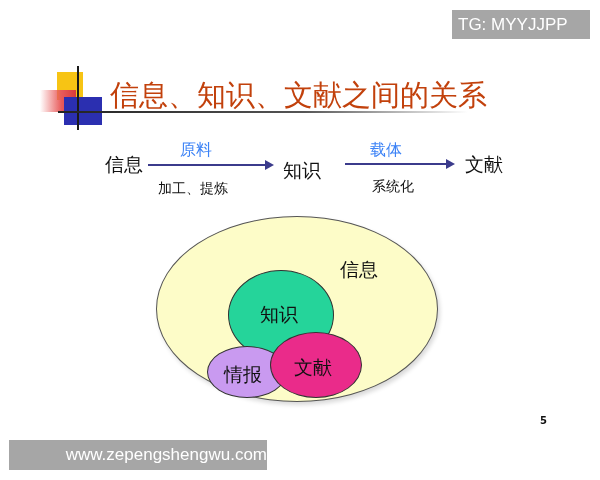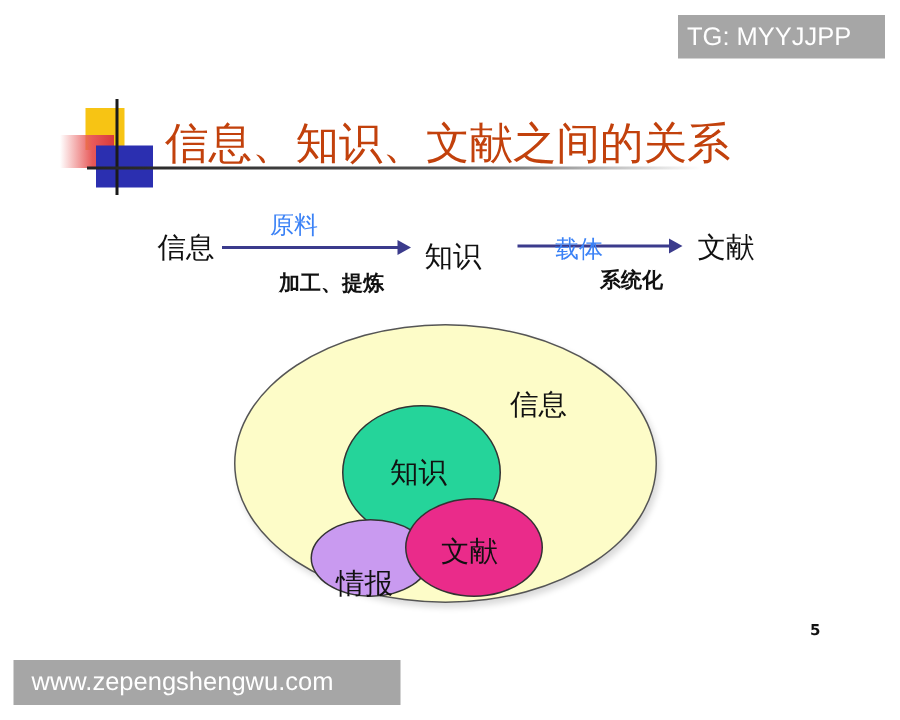--- a/index.html
+++ b/index.html
@@ -9,71 +9,71 @@
   .deco-yellow { left:57px; top:72px; width:26px; height:28px; background:#f7c414; }
   .deco-red { left:40px; top:90px; width:36px; height:22px;
               background:linear-gradient(90deg, rgba(255,255,255,0) 0%, #e85a5a 60%, #d83a3a 100%); }
   .deco-blue { left:64px; top:97px; width:38px; height:28px; background:#2b2fb0; }
   .deco-vline { left:77px; top:66px; width:2px; height:64px; background:#1a1a1a; }
   .title-underline { left:58px; top:111px; width:410px; height:2px;
                      background:linear-gradient(90deg,#222 0%, #555 60%, rgba(255,255,255,0) 100%); }
   .title { left:110px; top:76px; font-size:29px; color:#c2410c; letter-spacing:0px; white-space:nowrap; }
   .flow-word { font-size:19px; color:#111; white-space:nowrap; }
   .flow-label { font-size:16px; color:#3b82f6; white-space:nowrap; }
-  .flow-label-sm { font-size:14px; color:#111; white-space:nowrap; font-weight:bold;margin-left:28px; }
+  .flow-label-sm { font-size:14px; color:#111; white-space:nowrap; font-weight:normal; }
   .arrow-line { height:2px; background:#3b3b8c; }
   .arrow-head { width:0; height:0; border-top:5px solid transparent; border-bottom:5px solid transparent;
                 border-left:9px solid #3b3b8c; }
   .outer-ellipse { left:156px; top:216px; width:280px; height:184px; border-radius:50%;
                    background:#fdfcc8; border:1.5px solid #555; box-shadow:2px 3px 4px rgba(0,0,0,0.15); }
   .circle-knowledge { left:228px; top:270px; width:104px; height:88px; border-radius:50%;
                       background:#25d49a; border:1.5px solid #333; }
   .circle-intel { left:207px; top:346px; width:78px; height:50px; border-radius:50%;
                   background:#c99af0; border:1.5px solid #333; }
   .circle-docs { left:270px; top:332px; width:90px; height:64px; border-radius:50%;
                  background:#ea2b8a; border:1.5px solid #333; }
   .circle-text { font-size:19px; color:#111; white-space:nowrap; }
   .page-num { left:540px; top:415px; font-size:10px; font-weight:bold; color:#111; }
   .wm-top { left:452px; top:10px; width:138px; height:29px; background:#a6a6a6; color:#ffffff;
             font-family:"Liberation Sans", sans-serif; font-size:17px; line-height:29px; padding-left:6px; box-sizing:border-box; }
   .wm-bottom { left:9px; top:440px; width:258px; height:30px; background:#a6a6a6; color:#ffffff;
-               font-family:"Liberation Sans", sans-serif; font-size:17px; line-height:30px; padding-left:12px; box-sizing:border-box; }
+               font-family:"Liberation Sans", sans-serif; font-size:17px; line-height:30px; padding-left:24px; box-sizing:border-box;text-align:right; }
 </style>
 </head>
 <body>
 
 <div class="abs deco-yellow"></div>
 <div class="abs deco-red"></div>
 <div class="abs deco-blue"></div>
 <div class="abs deco-vline"></div>
 <div class="abs title-underline"></div>
 <div class="abs title">信息、知识、文献之间的关系</div>
 
 <div class="abs flow-word" style="left:105px; top:152px;">信息</div>
 <div class="abs arrow-line" style="left:148px; top:164px; width:118px;"></div>
 <div class="abs arrow-head" style="left:265px; top:160px;"></div>
 <div class="abs flow-label" style="left:180px; top:140px;">原料</div>
 <div class="abs flow-label-sm" style="left:158px; top:180px;">加工、提炼</div>
 
 <div class="abs flow-word" style="left:283px; top:158px;">知识</div>
 <div class="abs arrow-line" style="left:345px; top:163px; width:102px;"></div>
 <div class="abs arrow-head" style="left:446px; top:159px;"></div>
-<div class="abs flow-label" style="left:370px; top:156px;">载体</div>
+<div class="abs flow-label" style="left:370px; top:140px;">载体</div>
 <div class="abs flow-label-sm" style="left:372px; top:178px;">系统化</div>
 
 <div class="abs flow-word" style="left:465px; top:152px;">文献</div>
 
 <div class="abs outer-ellipse"></div>
 <div class="abs circle-text" style="left:340px; top:257px;">信息</div>
 
 <div class="abs circle-knowledge"></div>
 <div class="abs circle-text" style="left:260px; top:302px;">知识</div>
 
 <div class="abs circle-intel"></div>
-<div class="abs circle-text" style="left:224px; top:376px;">情报</div>
+<div class="abs circle-text" style="left:224px; top:362px;">情报</div>
 
 <div class="abs circle-docs"></div>
 <div class="abs circle-text" style="left:294px; top:355px;">文献</div>
 
 <div class="abs page-num">5</div>
 
 <div class="abs wm-top">TG: MYYJJPP</div>
 <div class="abs wm-bottom">www.zepengshengwu.com</div>
 
 </body></html>

